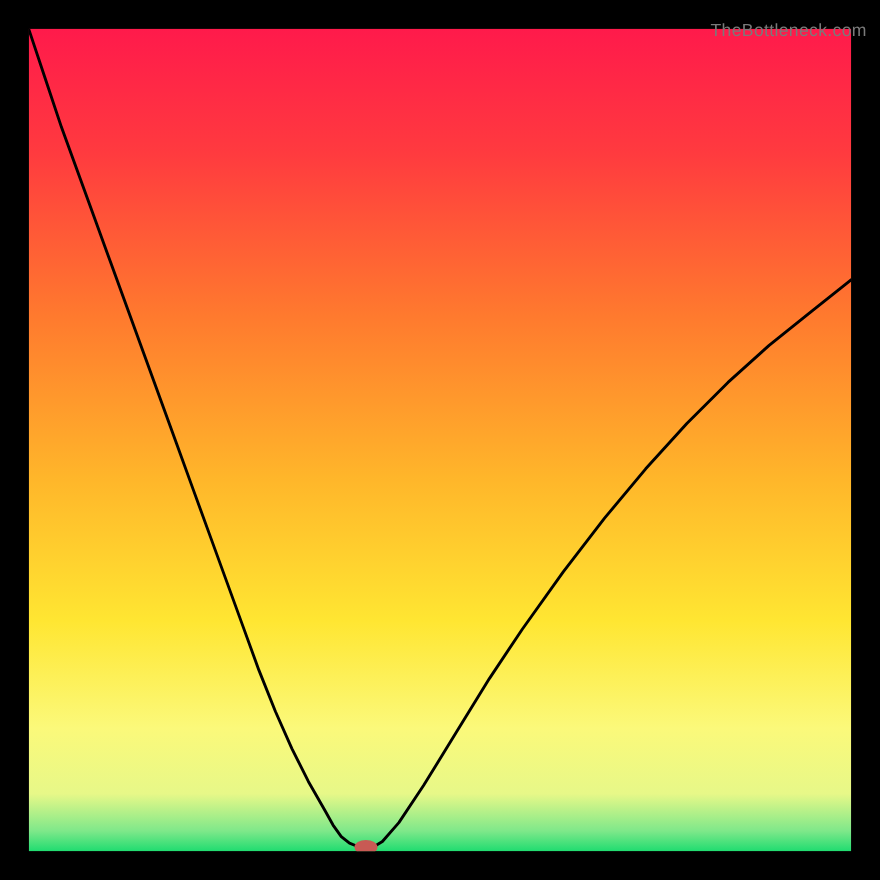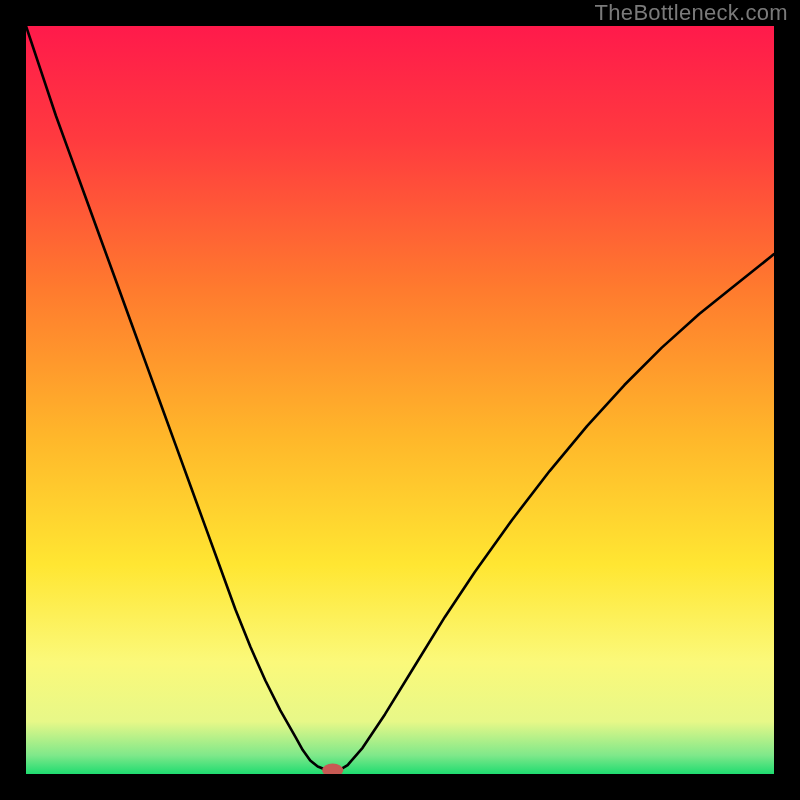--- a/index.html
+++ b/index.html
@@ -12,24 +12,24 @@
     font-family: Arial, Helvetica, sans-serif;
   }
   .frame {
     position: relative;
     width: 800px;
     height: 800px;
     background: #000;
   }
   .watermark {
     position: absolute;
-    top: 0;
+    top: 20px;
     right: 12px;
     color: #7a7a7a;
-    font-size: 22px;
+    font-size: 16px;
     font-weight: 500;
     letter-spacing: 0.3px;
     z-index: 10;
   }
   .plot-area {
     position: absolute;
     left: 26px;
     top: 26px;
     width: 748px;
     height: 748px;

